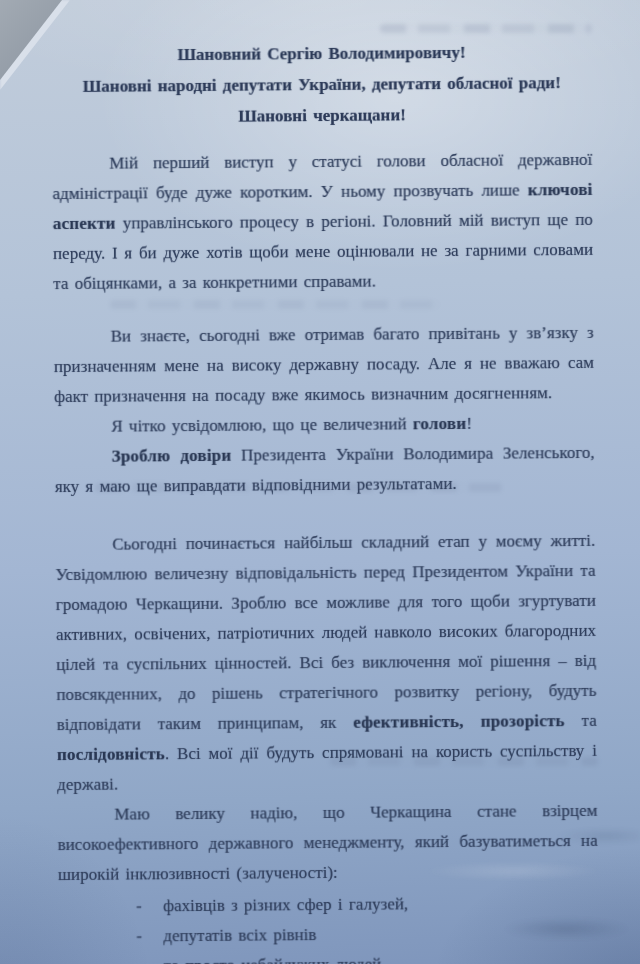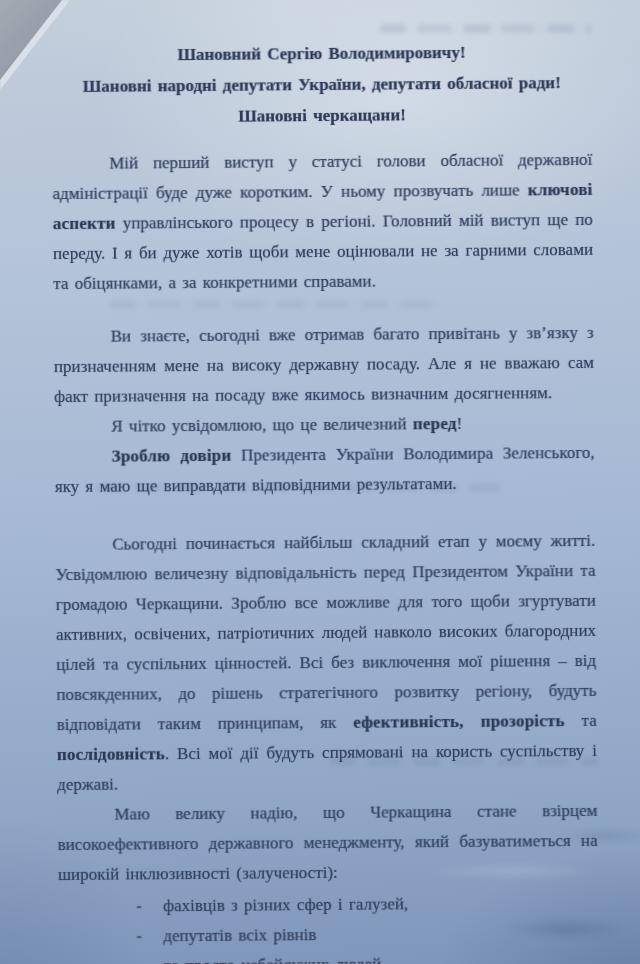--- a/index.html
+++ b/index.html
@@ -138,21 +138,21 @@
       <p class="heading">Шановні народні депутати України, депутати обласної ради!</p>
       <p class="heading">Шановні черкащани!</p>
     </div>
 
     <div class="doc-body">
 
       <p class="para"><span>Мій перший виступ у статусі голови обласної державної адміністрації буде дуже коротким. У ньому прозвучать лише </span><b class="seg-bold">ключові аспекти</b><span> управлінського процесу в регіоні. Головний мій виступ ще по переду. І я би дуже хотів щоби мене оцінювали не за гарними словами та обіцянками, а за конкретними справами.</span></p>
 
       <p class="para gap-small">Ви знаєте, сьогодні вже отримав багато привітань у зв’язку з призначенням мене на високу державну посаду. Але я не вважаю сам факт призначення на посаду вже якимось визначним досягненням.</p>
 
-      <p class="para"><span>Я чітко усвідомлюю, що це величезний </span><b class="seg-bold">перед</b><span>!</span></p>
+      <p class="para"><span>Я чітко усвідомлюю, що це величезний </span><b class="seg-bold">голови</b><span>!</span></p>
 
       <p class="para"><b class="seg-bold">Зроблю довіри</b><span> Президента України Володимира Зеленського, яку я маю ще виправдати відповідними результатами.</span></p>
 
       <p class="para gap-big"><span>Сьогодні починається найбільш складний етап у моєму житті. Усвідомлюю величезну відповідальність перед Президентом України та громадою Черкащини. Зроблю все можливе для того щоби згуртувати активних, освічених, патріотичних людей навколо високих благородних цілей та суспільних цінностей. Всі без виключення мої рішення – від повсякденних, до рішень стратегічного розвитку регіону, будуть відповідати таким принципам, як </span><b class="seg-bold">ефективність, прозорість</b><span> та </span><b class="seg-bold">послідовність</b><span>. Всі мої дії будуть спрямовані на користь суспільству і державі.</span></p>
 
       <p class="para">Маю велику надію, що Черкащина стане взірцем високоефективного державного менеджменту, який базуватиметься на широкій інклюзивності (залученості):</p>
 
       <div class="list">
         <div class="list-item">
             <span class="dash">-</span>

